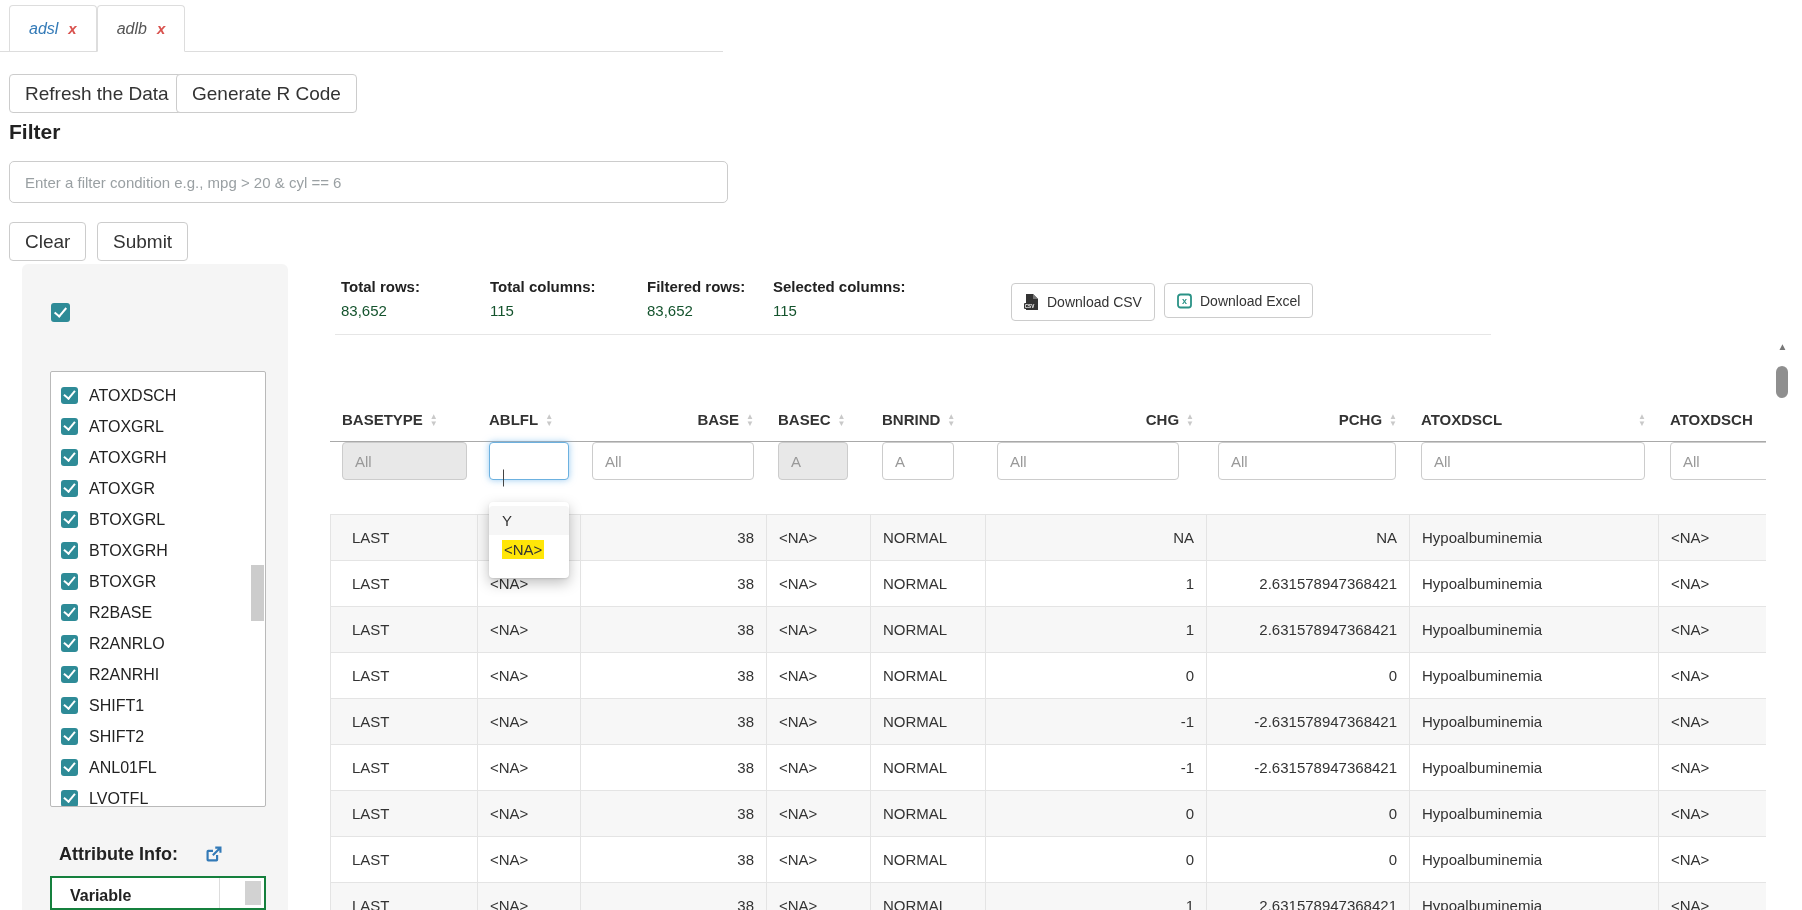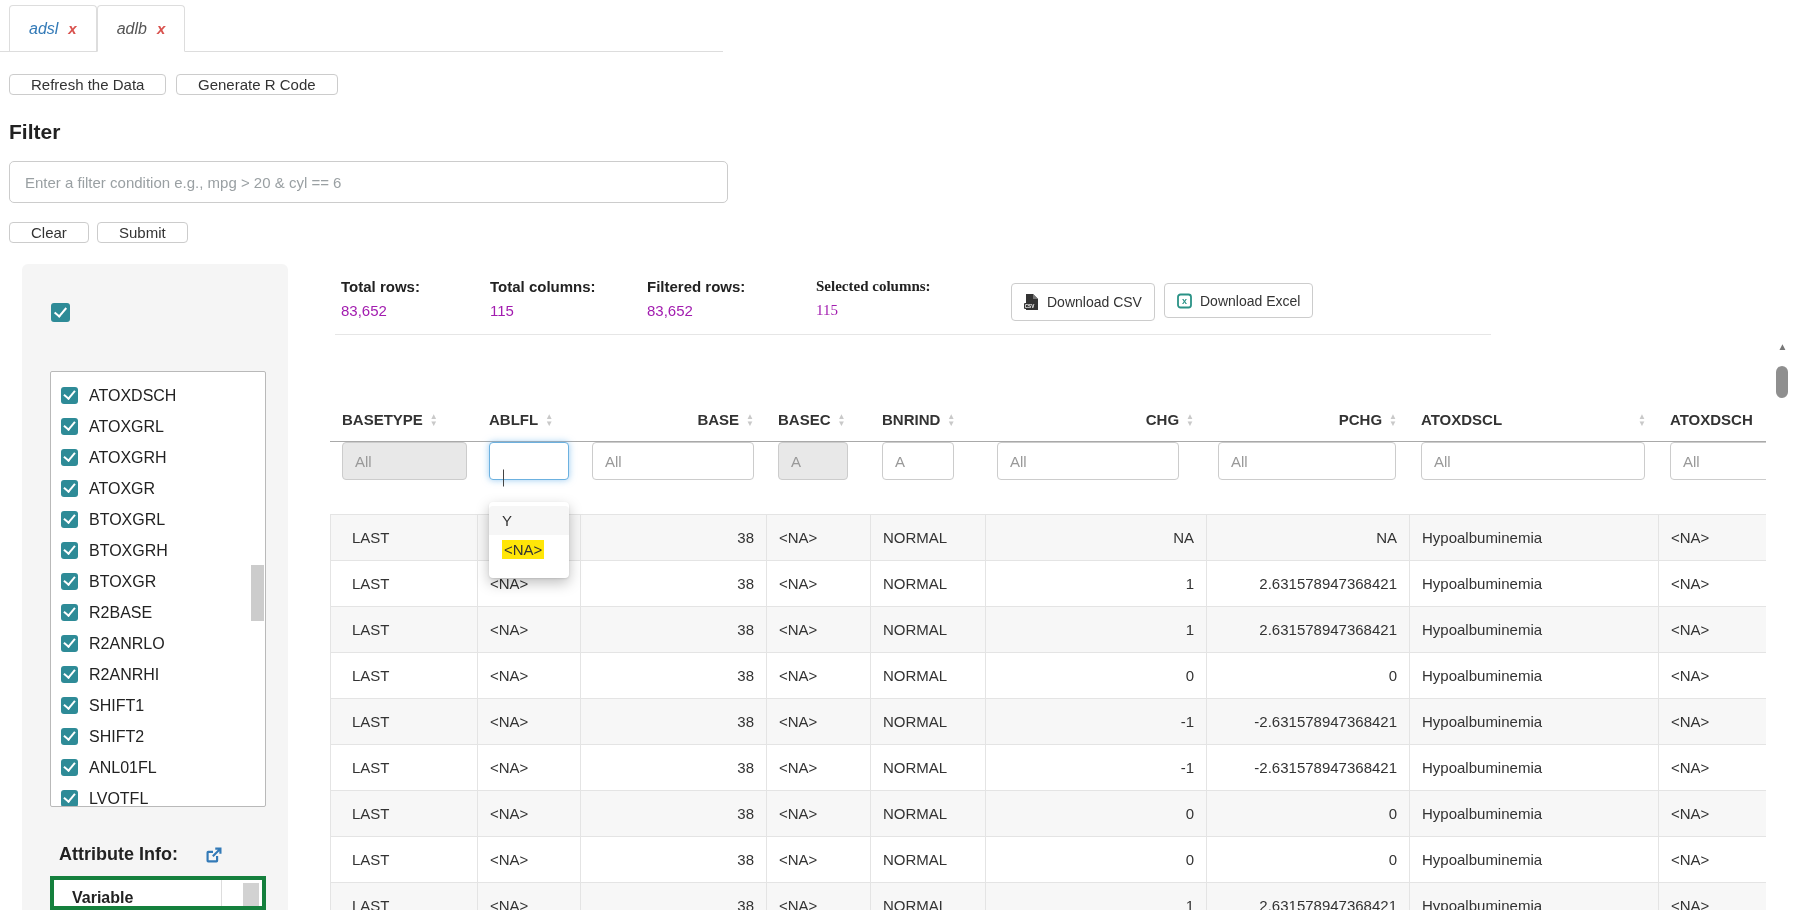--- a/index.html
+++ b/index.html
@@ -12,21 +12,21 @@
     border-bottom:1px solid #ddd; display:flex; align-items:flex-end; padding-left:9px;font-style:italic; }
   .tab { height:46px; display:flex; align-items:center; gap:10px; padding:0 19px;
     font-size:16px; border:1px solid #ddd; border-bottom:none; border-radius:4px 4px 0 0;
     background:#fff; color:var(--link,#337ab7); cursor:pointer; }
   .tab.active { color:#555; margin-bottom:-1px; height:47px; border-bottom:1px solid #fff;text-align:right; }
   .tab-close { color:var(--danger,#d9534f); font-weight:bold; font-size:15px; }
 
   
   .btn { position:absolute; display:inline-flex; align-items:center; gap:8px;
     background:#fff; border:1px solid #ccc; border-radius:4px; color:#333;
-    font-size:15px; padding:0 21px; height:21px; cursor:pointer; font-family:inherit; white-space:nowrap; }
+    font-size:19px; padding:0 15px; height:39px; cursor:pointer; font-family:inherit; white-space:nowrap; }
   #refresh-btn { left:9px; top:74px; }
   #generate-btn { left:176px; top:74px; }
   #clear-btn { left:9px; top:222px; }
   #submit-btn { left:97px; top:222px; }
   #csv-btn { left:1011px; top:283px; height:38px; font-size:14px; padding:0 12px; }
   #excel-btn { left:1164px; top:283px; height:35px; font-size:14px; padding:0 12px; }
 
   #filter-heading { position:absolute; left:9px; top:120px; font-size:21px; font-weight:bold; color:#222; }
   #filter-input { position:absolute; left:9px; top:161px; width:719px; height:42px;
     border:1px solid #ccc; border-radius:5px; padding:0 15px; font-size:15px; color:#14532d; outline:none; }
@@ -41,34 +41,34 @@
   .cb.big::after { left:6px; top:2px; width:5px; height:10px; border-width:0 2.6px 2.6px 0; }
   .cb.small { width:17px; height:17px; }
   .cb.small::after { left:5px; top:1px; width:5px; height:9px; border-width:0 2.4px 2.4px 0; }
   #select-all { position:absolute; left:29px; top:39px; display:flex; gap:13px; cursor:pointer; }
   #select-all-label { font-size:20px; font-weight:bold; color:#222; width:166px; line-height:1.15; }
   #column-list { position:absolute; left:28px; top:107px; width:216px; height:436px;
     background:#fff; border:1px solid #b9b9b9; border-radius:2px; padding:8px 0 0 10px; overflow:hidden; }
   .list-item { display:flex; align-items:center; gap:11px; height:31px; cursor:pointer; }
   .list-item span { font-size:16px; color:#222; }
   #list-scroll-thumb { position:absolute; right:1px; top:193px; width:13px; height:56px; background:#ccc; }
-  #attr-info { position:absolute; left:37px; top:580px; display:flex; align-items:center; gap:26px; }
+  #attr-info { position:absolute; left:37px; top:580px; display:flex; align-items:flex-start; gap:26px; }
   #attr-info-label { font-size:18px; font-weight:bold; color:#222; }
   #attr-link-icon { color:var(--link,#337ab7); cursor:pointer; display:inline-flex; }
   #attr-table { position:absolute; left:28px; top:612px; width:216px; height:34px;
-    background:#fff; border:4px solid #15803d; overflow:hidden; }
+    background:#fff; border:2px solid #15803d; overflow:hidden; }
   #attr-table-divider { position:absolute; left:167px; top:0; width:1px; height:34px; background:#ddd; }
   #attr-table-header { position:absolute; left:18px; top:9px; font-size:16px; font-weight:bold; color:#222; }
   #attr-scroll-thumb { position:absolute; right:3px; top:3px; width:16px; height:24px; background:#d2d2d2; }
 
   
   .stat { position:absolute; top:278px; }
-  .stat-0 { left:341px; } .stat-1 { left:490px; } .stat-2 { left:647px; } .stat-3 { left:816px;font-family:Liberation Serif, serif; }
+  .stat-0 { left:341px; } .stat-1 { left:490px; } .stat-2 { left:647px; } .stat-3 { left:773px; }
   .stat-label { font-size:15px; font-weight:bold; color:#222; }
-  .stat-value { font-size:15px; margin-top:7px; color:#a21caf; }
+  .stat-value { font-size:15px; margin-top:7px; color:#14532d; }
   #divider { position:absolute; left:335px; top:334px; width:1156px; height:1px; background:#e6e6e6; }
 
   
   #table-wrap { position:absolute; left:330px; top:398px; width:1436px; height:512px; overflow:hidden; }
   .thead { display:flex; height:44px; border-bottom:1px solid #a9a9a9; }
   .th { flex:none; display:flex; align-items:center; gap:7px; padding:0 12px;
     font-weight:bold; font-size:15px; color:#333; cursor:pointer; }
   .th.right { justify-content:flex-end; }
   .th.far { justify-content:space-between; }
   .sorter { display:inline-flex; flex-direction:column; line-height:7px; font-size:8px; color:#c9c9c9; }

